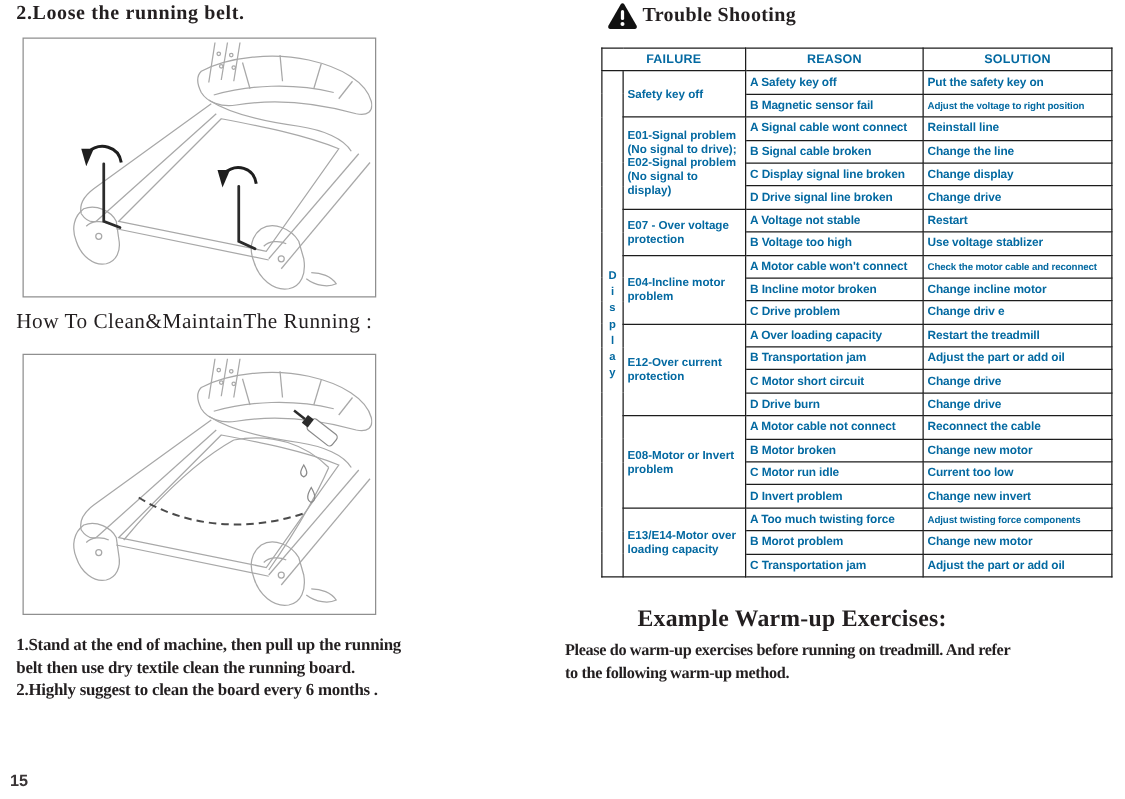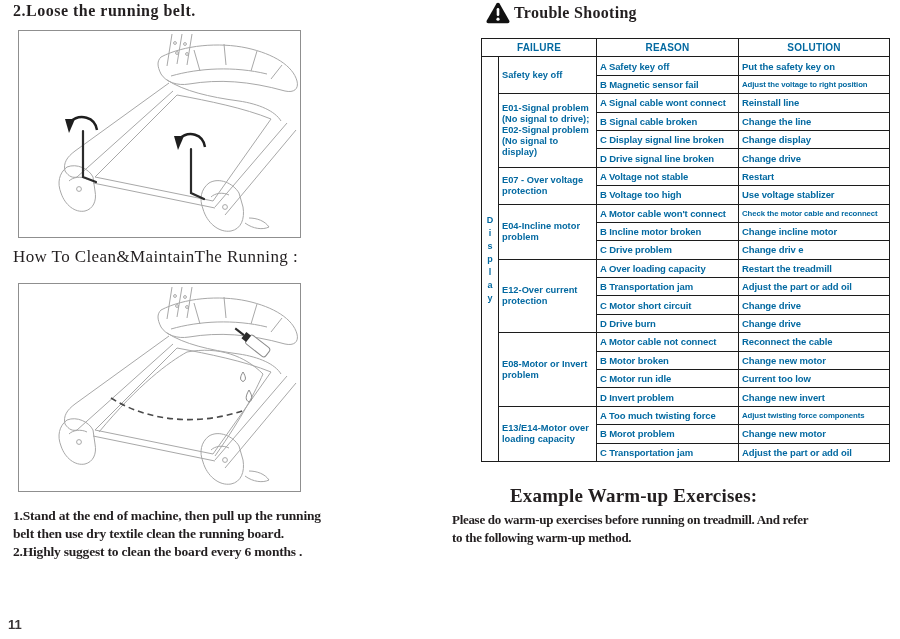--- a/index.html
+++ b/index.html
@@ -300,14 +300,14 @@
         <td class="reason-cell">C Transportation jam</td>
         <td class="solution-cell">Adjust the part or add oil</td>
       </tr>
     </tbody>
 </table>
 
 <div class="abs warmup-h">Example Warm-up Exercises:</div>
 <div class="abs warmup-t">Please do warm-up exercises before running on treadmill. And refer
 to the following warm-up method.</div>
 
-<div class="abs pagenum pn-left">11</div>
+<div class="abs pagenum pn-left">15</div>
 <div class="abs pagenum pn-right">12</div>
 
 </body></html>

